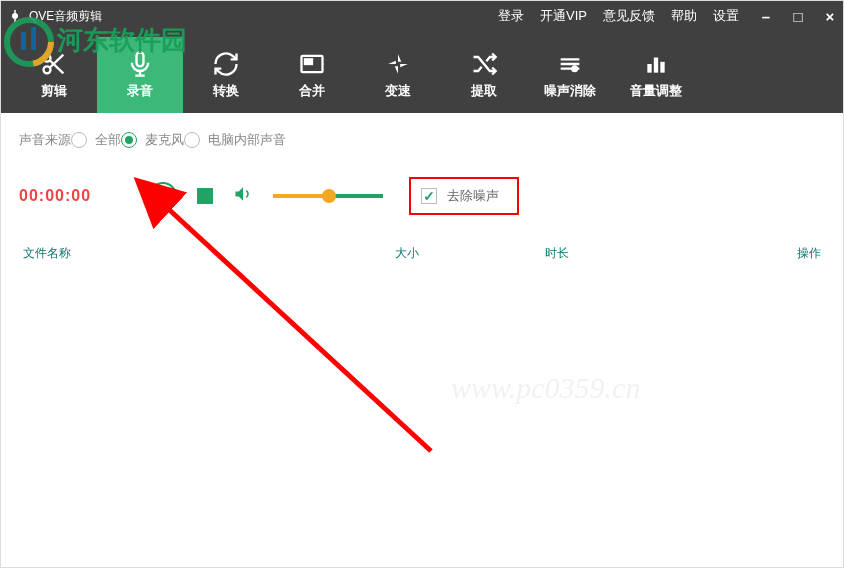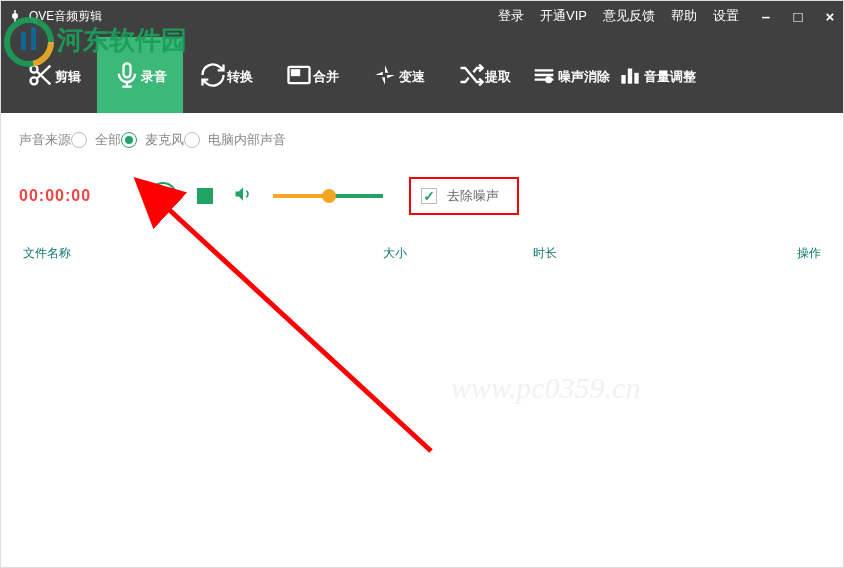--- a/index.html
+++ b/index.html
@@ -38,21 +38,21 @@
     .win-btn { cursor: pointer; font-size: 15px; font-weight: bold; width: 14px; text-align: center; }
     .toolbar {
       height: 82px;
       display: flex;
       padding: 6px 10px 0 10px;
       gap: 0;
     }
     .tool-item {
       width: 86px;
       display: flex;
-      flex-direction: row;
+      flex-direction: column;
       align-items: center;
       justify-content: center;
       color: white;
       cursor: pointer;
       padding: 6px 0;
       border-radius: 0;
     }
     .tool-item.active {
       background: #3cb878;
     }
@@ -144,21 +144,21 @@
     }
     .noise-label { font-size: 13px; color: #666; }
 
     .table-header {
       display: flex;
       font-size: 12px;
       color: #0f766e;
       padding: 0 4px;
     }
     .col-name { flex: 0 0 360px; }
-    .col-size { flex: 0 0 150px; }
+    .col-size { flex: 0 0 150px; margin-left: 12px; }
     .col-dur { flex: 0 0 200px; }
     .col-op { flex: 1; text-align: right; }
 
     .watermark-logo {
       position: absolute;
       left: 0; top: 6px;
       pointer-events: none;
       z-index: 100;
     }
     .watermark-text {

